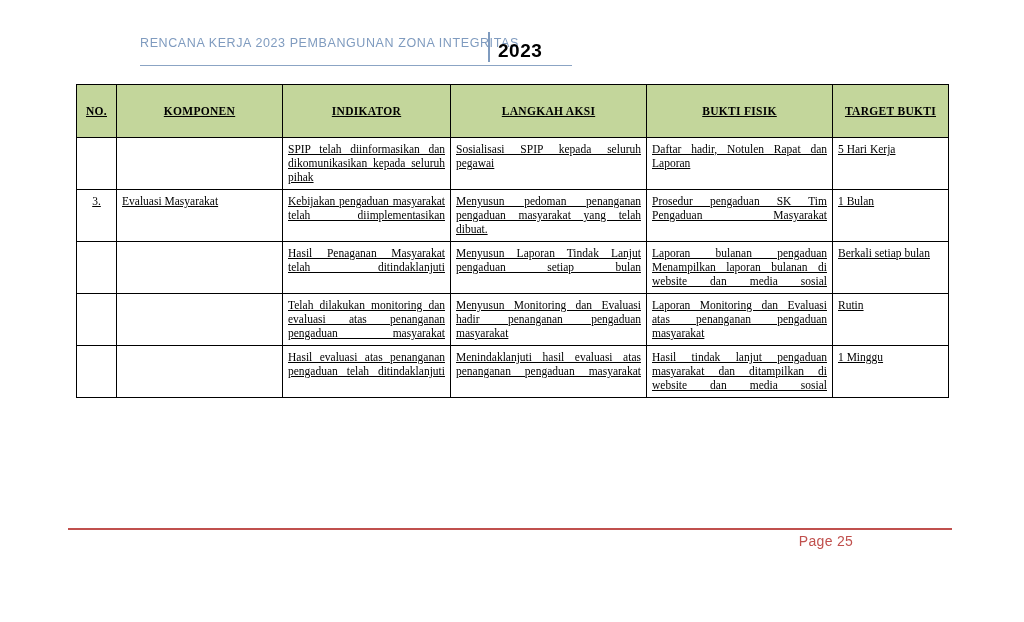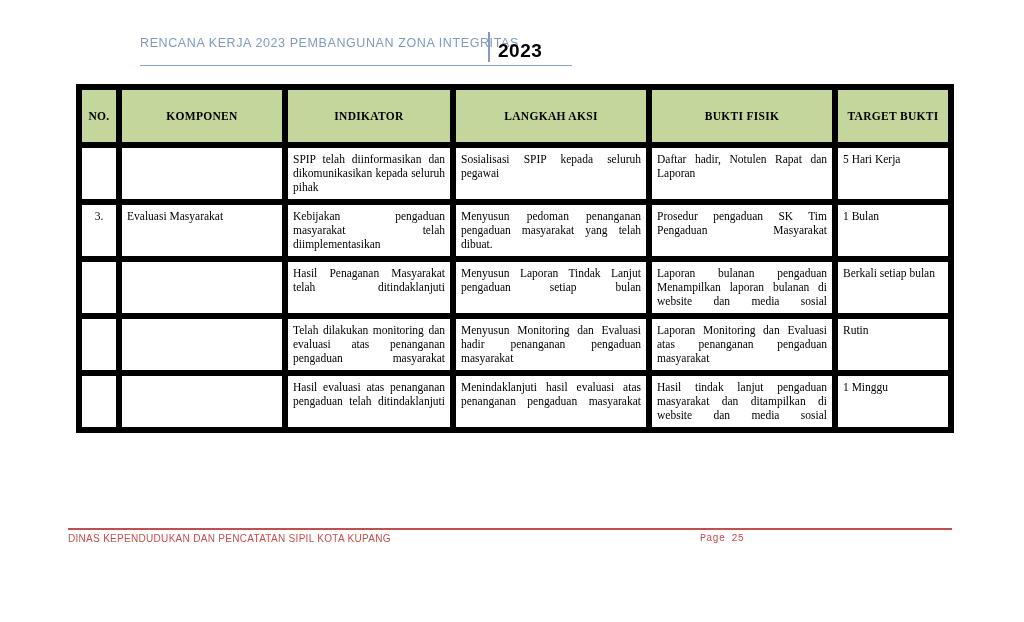--- a/index.html
+++ b/index.html
@@ -75,25 +75,26 @@
     left: 76px;
     top: 84px;
     width: 872px;
   }
   table.doc {
     border-collapse: collapse;
     width: 872px;
     table-layout: fixed;
   }
   table.doc th, table.doc td {
-    border: 6px solid #000000;
+    border: 1px solid #000000;
     vertical-align: top;
     padding: 4px 5px 5px 5px;
     font-size: 11.5px;
     line-height: 1.22;
+    text-decoration: underline;
   }
   table.doc th {
     background: #c3d69b;
     text-align: center;
     vertical-align: middle;
     font-family: "Liberation Serif", serif;
     font-weight: bold;
     font-size: 11.5px;
     letter-spacing: 0.3px;
     height: 44px;
@@ -131,23 +132,23 @@
     font-size: 10px;
     letter-spacing: 0.3px;
     color: #c0504d;
     white-space: nowrap;
   }
   .footer-right {
     position: absolute;
     left: 700px;
     top: 533px;
     width: 252px;
-    text-align: left;
-    font-family: Liberation Mono, monospace;
-    font-size: 10px;
+    text-align: center;
+    font-family: Liberation Sans, sans-serif;
+    font-size: 14px;
     letter-spacing: 0.3px;
     color: #c0504d;
   }
 </style>
 </head>
 <body>
 
 <div class="page">
 
   <div class="header">
@@ -222,16 +223,15 @@
           <td class="just">Hasil evaluasi atas penanganan pengaduan telah ditindaklanjuti</td>
           <td class="just">Menindaklanjuti hasil evaluasi atas penanganan pengaduan masyarakat</td>
           <td class="just">Hasil tindak lanjut pengaduan masyarakat dan ditampilkan di website dan media sosial</td>
           <td class="left">1 Minggu</td>
         </tr>
       </tbody>
     </table>
   </div>
 
   <div class="footer-rule"></div>
-  <div class="footer-left">DINAS KEPENDUDUKAN DAN PENCATATAN SIPIL KOTA KUPANG</div>
   <div class="footer-right">Page 25</div>
 
 </div>
 
 </body></html>

